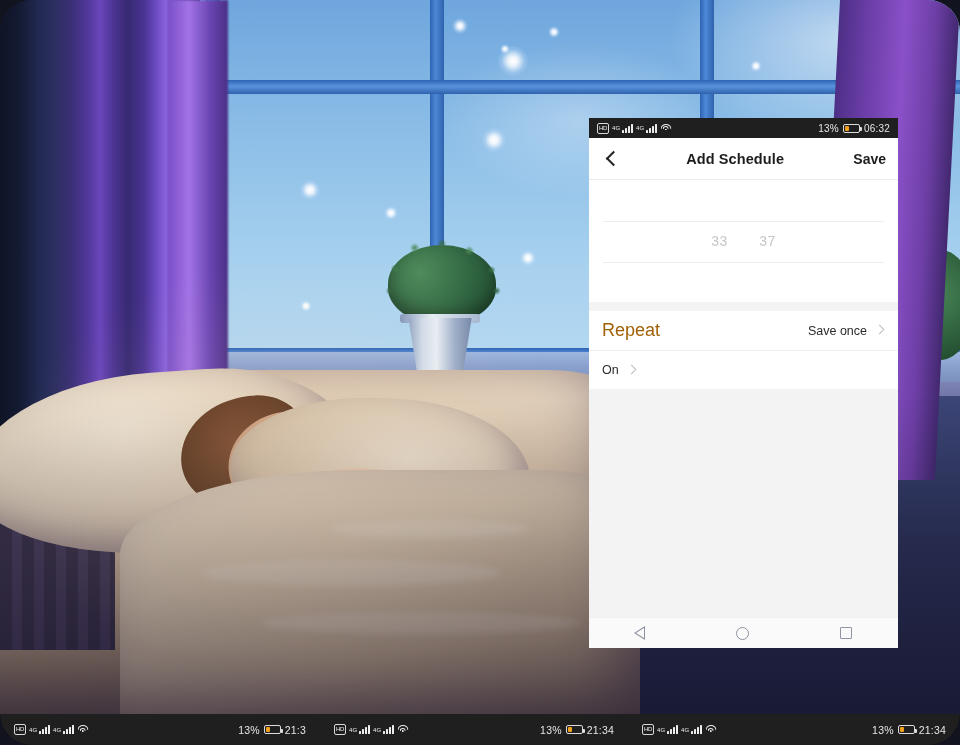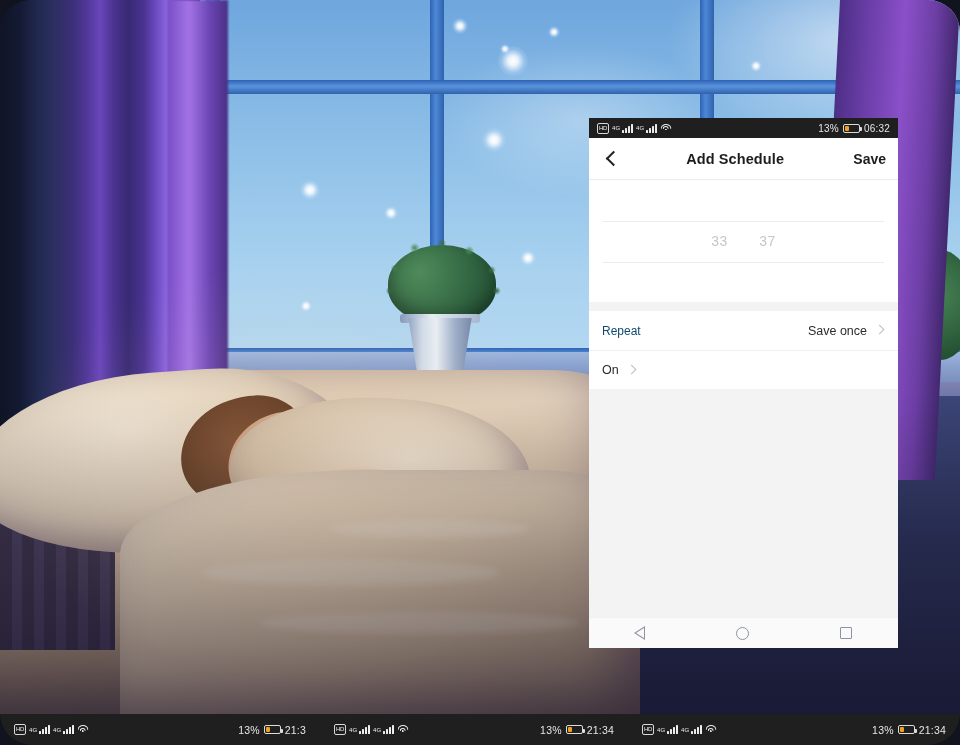--- a/index.html
+++ b/index.html
@@ -253,21 +253,21 @@
   .picker-line.top { top: 41px; }
   .picker-line.bot { top: 82px; }
 
   .gap { height: 9px; background: #f3f3f3; }
 
   .row {
     height: 39px; display: flex; align-items: center; padding: 0 13px;
     background: #fff; cursor: pointer;
   }
   .row + .row { border-top: 1px solid #efefef; }
-  .row-label { font-size: 12px; color: #0c4a6e; flex: 1; }
+  .row-label { font-size: 18px; color: #a16207; flex: 1; }
   .row-value { font-size: 12.5px; color: #2b2b2b; margin-right: 9px; }
   .chev { width: 9px; height: 9px; position: relative; }
   .chev::before {
     content:""; position:absolute; left:0; top:0; width:6px; height:6px;
     border-right: 1.4px solid #bdbdbd; border-top: 1.4px solid #bdbdbd;
     transform: rotate(45deg);
   }
 
   .body-fill { flex: 1; background: #f3f3f3; }
 

